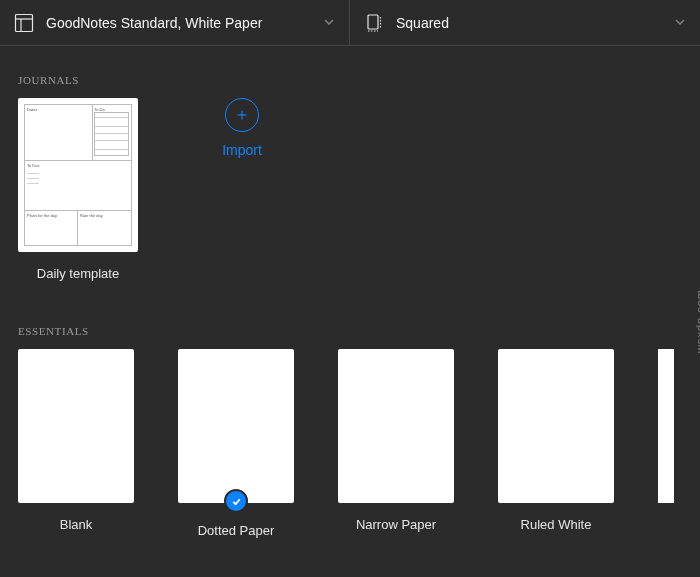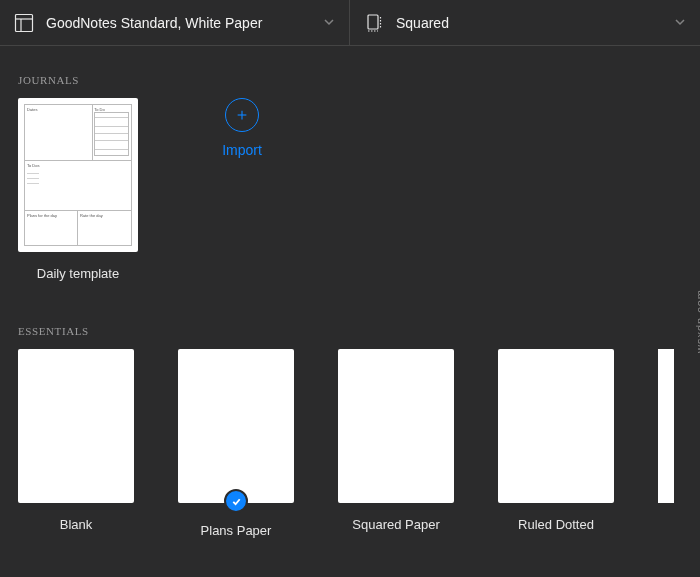--- a/index.html
+++ b/index.html
@@ -252,31 +252,31 @@
 
   <div class="template-item">
     <div class="selected-wrap">
       <div class="thumb essential dotted-bg"></div>
       <div class="check-badge">
         <svg viewBox="0 0 12 12" width="11" height="11" fill="none" stroke="#ffffff" stroke-width="2">
           <polyline points="2.5,6.5 5,9 9.5,3.5"></polyline>
         </svg>
       </div>
     </div>
-    <div class="thumb-label" style="margin-top:20px;">Plans Paper</div>
+    <div class="thumb-label" style="margin-top:20px;">Dotted Paper</div>
   </div>
 
   <div class="template-item">
     <div class="thumb essential squared-bg"></div>
-    <div class="thumb-label">Squared Paper</div>
+    <div class="thumb-label">Narrow Paper</div>
   </div>
 
   <div class="template-item">
     <div class="thumb essential ruled-bg"></div>
-    <div class="thumb-label">Ruled Dotted</div>
+    <div class="thumb-label">Ruled White</div>
   </div>
 
   <div class="template-item partial-item">
     <div class="thumb essential"></div>
   </div>
 
 </div>
 
 <div class="watermark">wsxdn.com</div>
 

